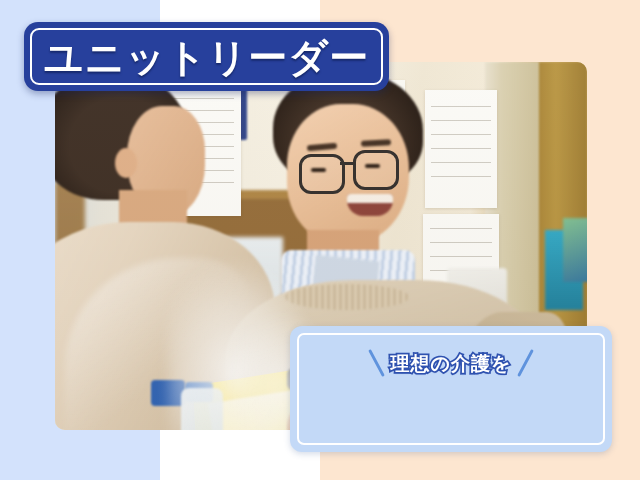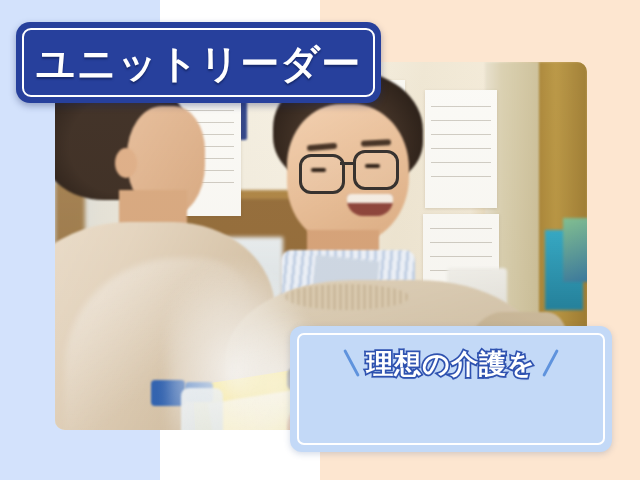--- a/index.html
+++ b/index.html
@@ -289,24 +289,24 @@
   }
   .photo-soft {
     position: absolute; inset: 0;
     background: linear-gradient(180deg, rgba(255,255,255,.05), rgba(120,100,70,.06));
     pointer-events: none;
   }
 
   
   .title-badge {
     position: absolute;
-    left: 16px;
+    left: 24px;
     top: 22px;
     width: 365px;
-    height: 81px;
+    height: 69px;
     background: #27409c;
     border-radius: 14px;
     box-shadow: 0 3px 7px rgba(20,35,95,.35);
   }
   .title-badge::after {
     content: "";
     position: absolute;
     left: 6px; top: 6px; right: 6px; bottom: 6px;
     border: 2px solid #ffffff;
     border-radius: 9px;
@@ -356,21 +356,21 @@
   .slash {
     display: block;
     width: 3px;
     height: 30px;
     background: #5f93dd;
     border-radius: 2px;
   }
   .slash-l { transform: rotate(-28deg); }
   .slash-r { transform: rotate(28deg); }
   .cap-text1 {
-    font-size: 27px;
+    font-size: 19px;
     font-weight: 700;
     color: #ffffff;
     letter-spacing: 1px;
     line-height: 1;
     white-space: nowrap;
     -webkit-text-stroke: 3.4px #2f52b0;
     paint-order: stroke fill;
     text-shadow: 0 2px 1px rgba(47,82,176,.30);
     text-align: center;
   }

